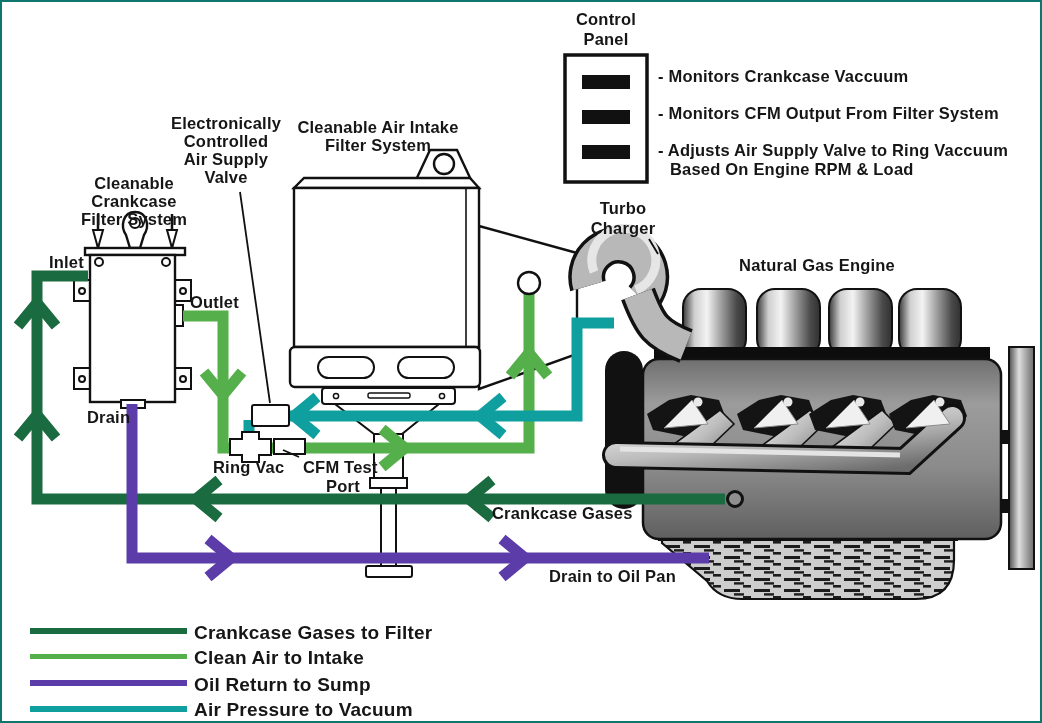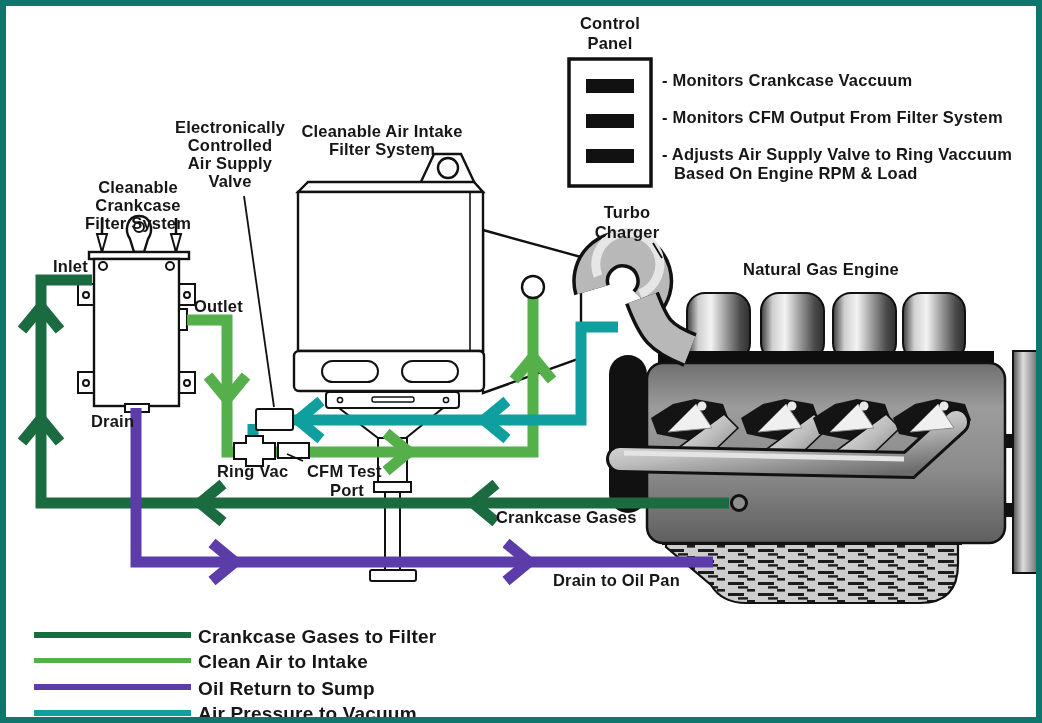--- a/index.html
+++ b/index.html
@@ -1,17 +1,17 @@
 <!DOCTYPE html>
 <html><head>
 <meta charset="utf-8">
 <style>
   html,body{margin:0;padding:0;background:#e8e8e8;}
   .stage{position:relative;width:1042px;height:723px;background:#ffffff;
-         border:6px solid #0f766e;box-sizing:border-box;overflow:hidden;
+         border:2px solid #0f766e;box-sizing:border-box;overflow:hidden;
          font-family:"Liberation Sans",sans-serif;}
   svg{display:block;}
   text.lbl{font-family:"Liberation Sans",sans-serif;font-weight:700;
            font-size:16.5px;fill:#161616;letter-spacing:.2px;}
   text.big{font-size:19px;}
   .mid{text-anchor:middle;}
   .ln{fill:none;stroke-linejoin:miter;stroke-width:11;}
   .wt{fill:#ffffff;stroke:#111111;stroke-width:2.4;}
   .wt2{fill:#ffffff;stroke:#111111;stroke-width:2;}
   .thin{fill:none;stroke:#111111;stroke-width:1.8;}

